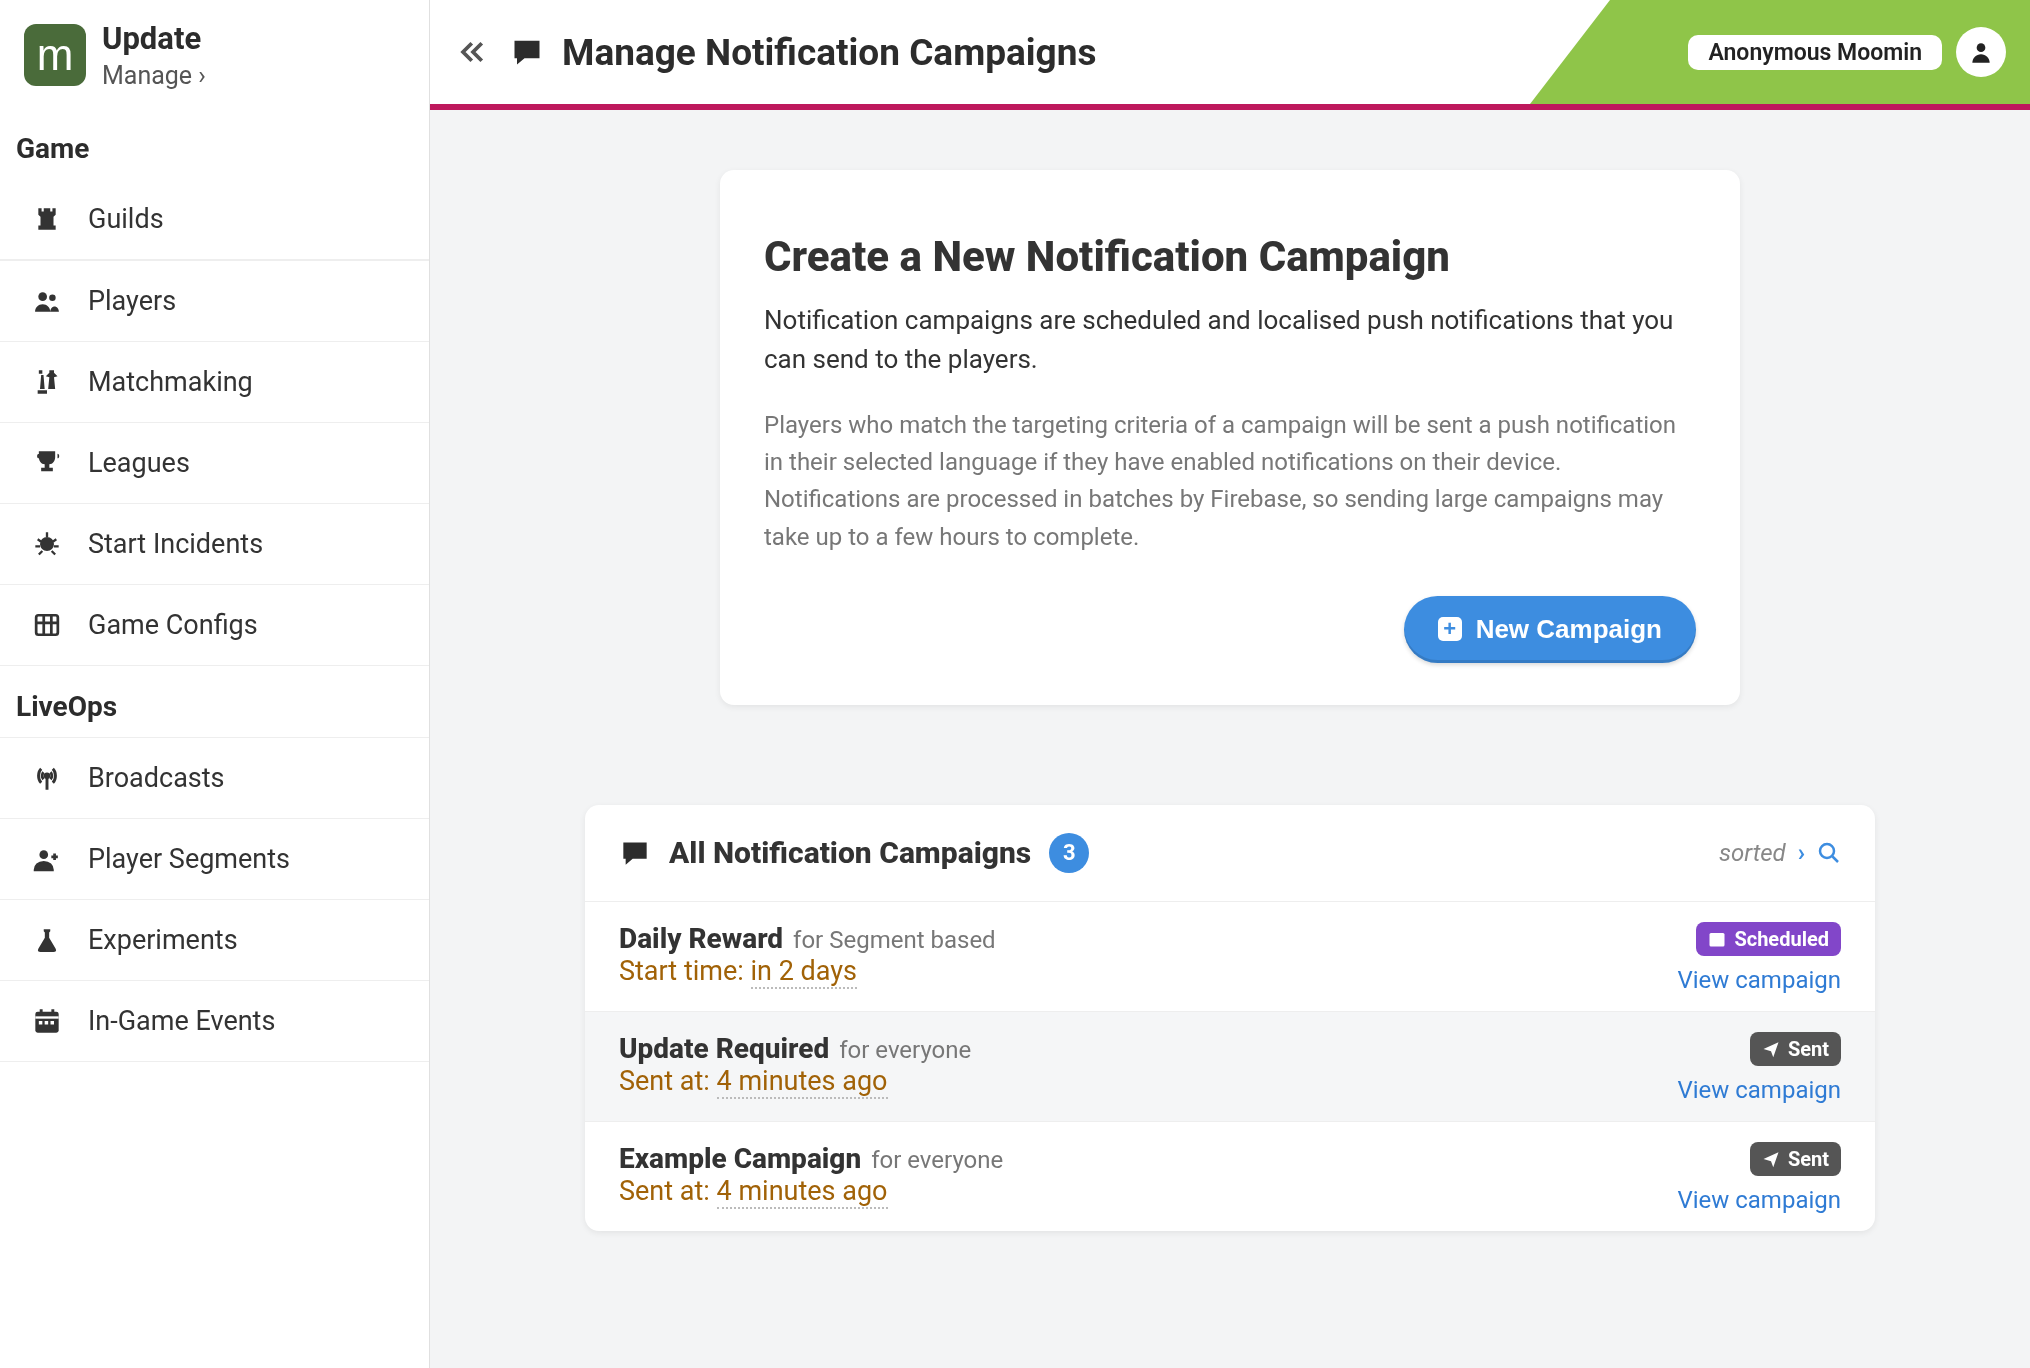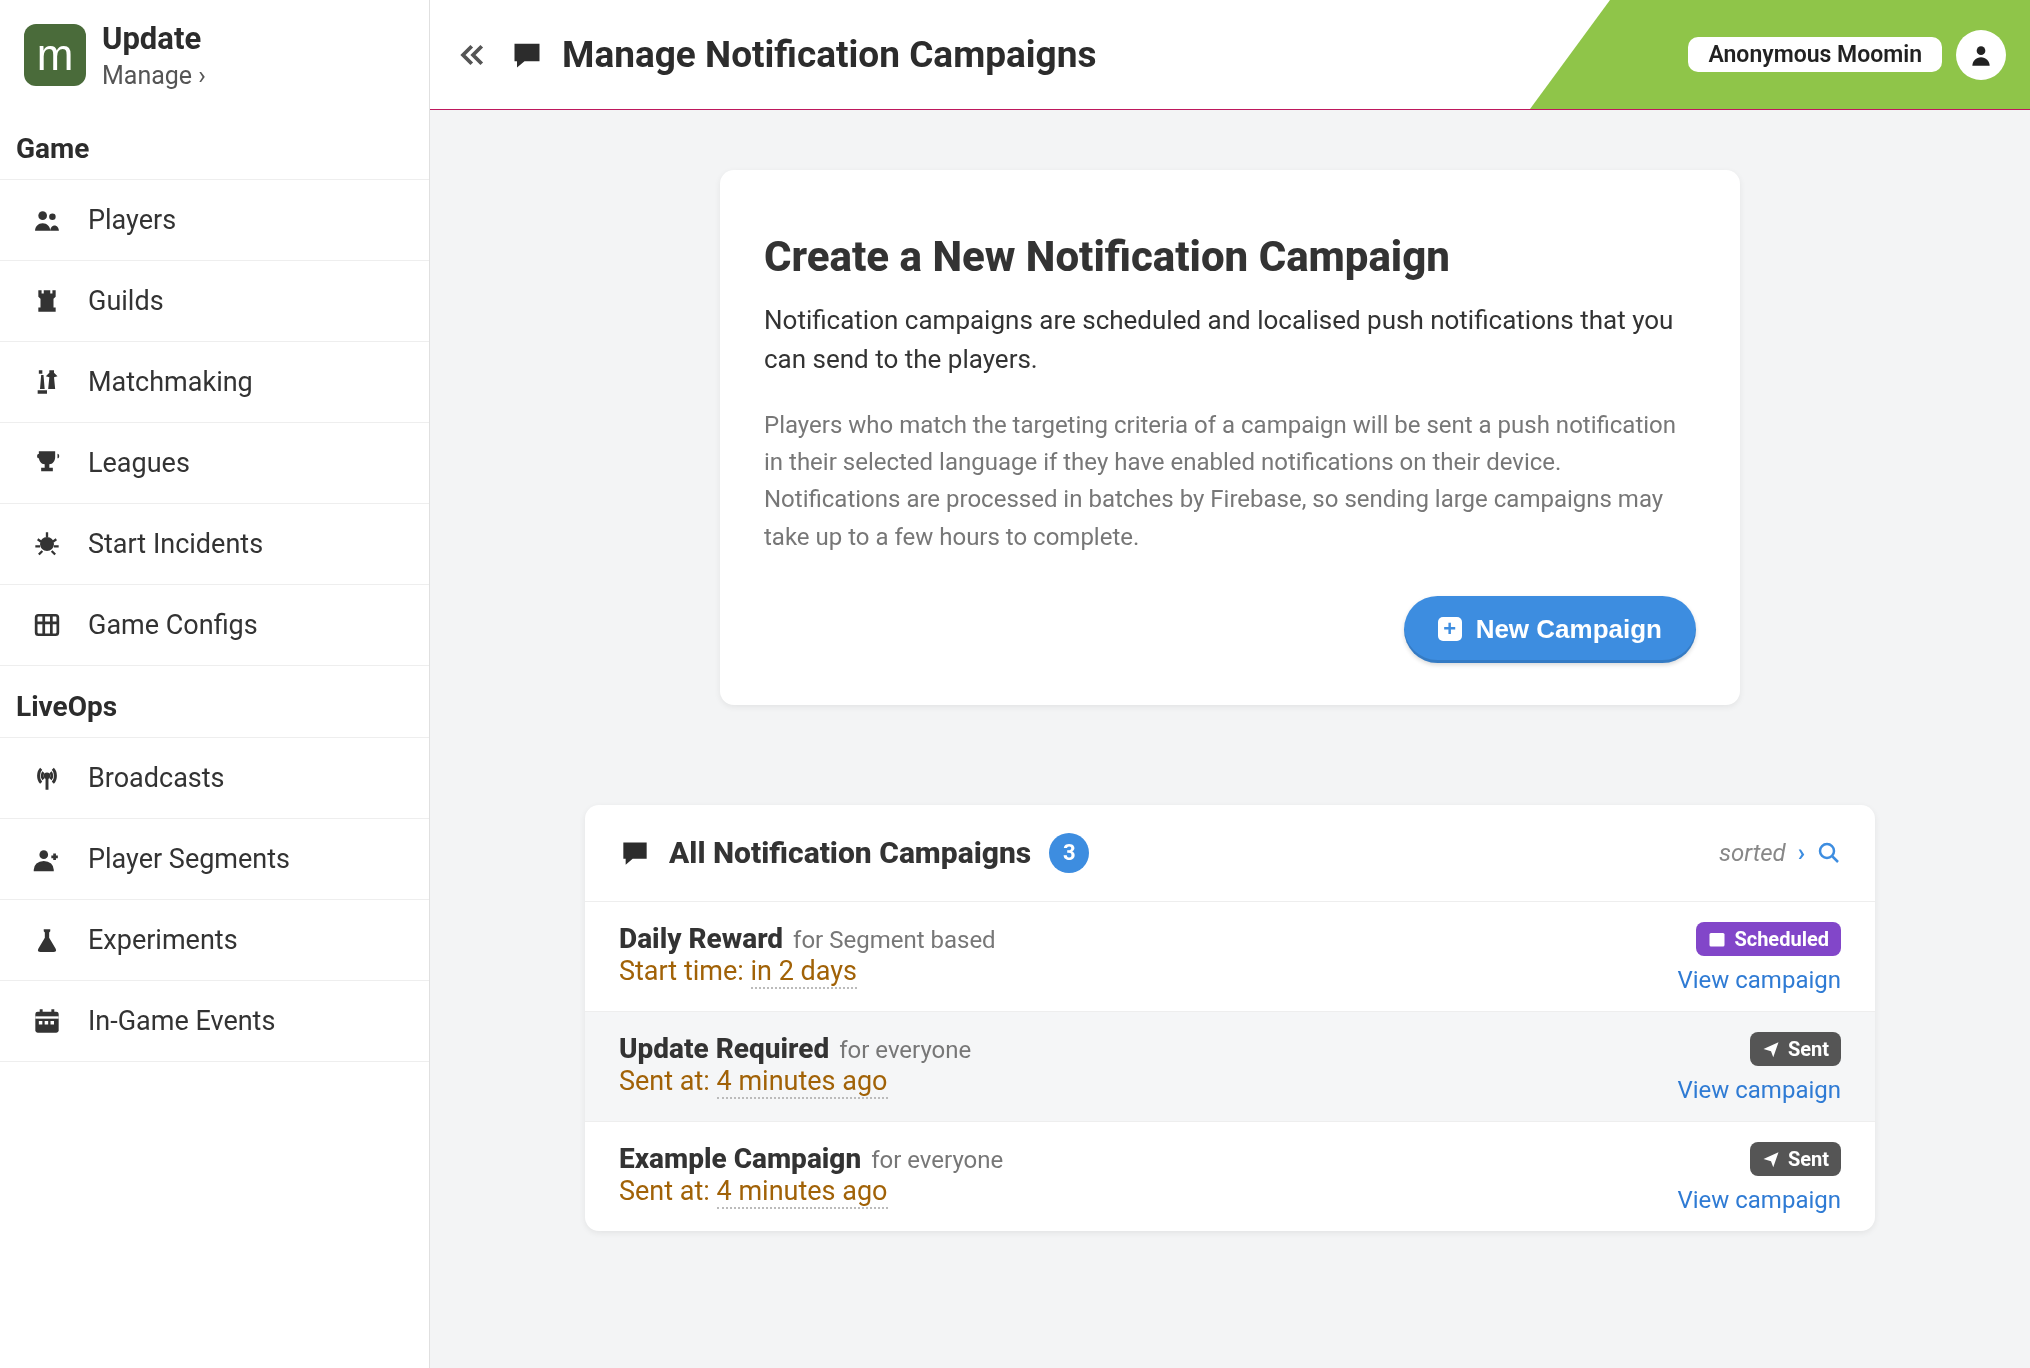--- a/index.html
+++ b/index.html
@@ -10,21 +10,21 @@
 .logo-box { width: 62px; height: 62px; background: #4a6b3a; border-radius: 12px; display: flex; align-items: center; justify-content: center; color: #fff; font-size: 44px; font-weight: 400; font-family: sans-serif; }
 .app-title { font-size: 31px; font-weight: 700; color: #2c2c2c; }
 .app-env { font-size: 25px; color: #555; margin-top: 4px; display: flex; align-items: center; gap: 6px; }
 .section-label { font-size: 28px; font-weight: 700; color: #2c2c2c; padding: 24px 16px 14px 16px; }
 .nav-item { display: flex; align-items: center; gap: 24px; padding: 24px 30px; font-size: 27px; color: #333; border-bottom: 1px solid #eee; cursor: pointer; }
 .nav-item.first { border-top: 1px solid #eee; }
 .nav-item.active { background: #3d8de0; color: #fff; border-bottom: 1px solid #3d8de0; }
 .nav-item.active .nav-icon { color: #fff; }
 .nav-icon { width: 34px; display: inline-flex; justify-content: center; color: #333; }
 .main { flex: 1; display: flex; flex-direction: column; background: #f3f4f5; }
-.topbar { height: 110px; background: #fff; border-bottom: 1px solid #be185d; display: flex; align-items: center; padding: 0 0 0 28px; position: relative; overflow: hidden; }
+.topbar { height: 110px; background: #fff; border-bottom: 6px solid #be185d; display: flex; align-items: center; padding: 0 0 0 28px; position: relative; overflow: hidden; }
 .collapse-icon { font-size: 32px; color: #555; margin-right: 22px; cursor: pointer; }
 .page-title-wrap { display: flex; align-items: center; gap: 18px; }
 .speech-icon { width: 34px; height: 30px; }
 .page-title { font-size: 37px; font-weight: 700; color: #2c2c2c; }
 .topbar-right { position: absolute; right: 0; top: 0; height: 100%; display: flex; align-items: center; }
 .green-slant { position: absolute; right: 0; top: 0; width: 500px; height: 100%; background: #8fc549; clip-path: polygon(80px 0, 100% 0, 100% 100%, 0 100%); z-index: 0; }
 .user-pill { position: relative; z-index: 1; display: flex; align-items: center; gap: 14px; margin-right: 24px; }
 .user-name { background: #fff; border-radius: 10px; padding: 4px 20px; font-size: 23px; font-weight: 600; color: #222; }
 .user-avatar { width: 50px; height: 50px; background: #fff; border-radius: 50%; display: flex; align-items: center; justify-content: center; }
 .content { padding: 60px 0 0 0; display: flex; flex-direction: column; align-items: center; }
@@ -70,37 +70,37 @@
         <div class="app-title">Update</div>
         <div class="app-env">
           <span>Manage</span>
           <span>›</span>
         </div>
       </div>
     </div>
 
     <div class="section-label">Game</div>
     <div id="sec0">
+        <div class="nav-item">
+          <span class="nav-icon">
+            <svg width="26" height="30" viewBox="0 0 24 24" fill="currentColor">
+              <path d="M4 2h3v3h2V2h6v3h2V2h3v6l-2 2v8h2v4H4v-4h2v-8L4 8z"></path>
+            </svg>
+          </span>
+          <span>Guilds</span>
+        </div>
         <div class="nav-item first">
           <span class="nav-icon">
             <svg width="30" height="26" viewBox="0 0 24 24" fill="currentColor">
               <circle cx="8" cy="8" r="4"></circle>
               <circle cx="17" cy="9" r="3"></circle>
               <path d="M1 22c0-4 3-7 7-7s7 3 7 7zM15 22c0-3 2-5 4-5s4 2 4 5z"></path>
             </svg>
           </span>
           <span>Players</span>
-        </div>
-        <div class="nav-item">
-          <span class="nav-icon">
-            <svg width="26" height="30" viewBox="0 0 24 24" fill="currentColor">
-              <path d="M4 2h3v3h2V2h6v3h2V2h3v6l-2 2v8h2v4H4v-4h2v-8L4 8z"></path>
-            </svg>
-          </span>
-          <span>Guilds</span>
         </div>
         <div class="nav-item">
           <span class="nav-icon">
             <svg width="28" height="30" viewBox="0 0 24 24" fill="currentColor">
               <path d="M5 2h3v3H5zM7 6l-1 12h4L9 6zM4 19h8v3H4zM15 2h3v2l3 3-3 1 1 10h-6l1-10-3-1 3-3V2z"></path>
             </svg>
           </span>
           <span>Matchmaking</span>
         </div>
         <div class="nav-item">

